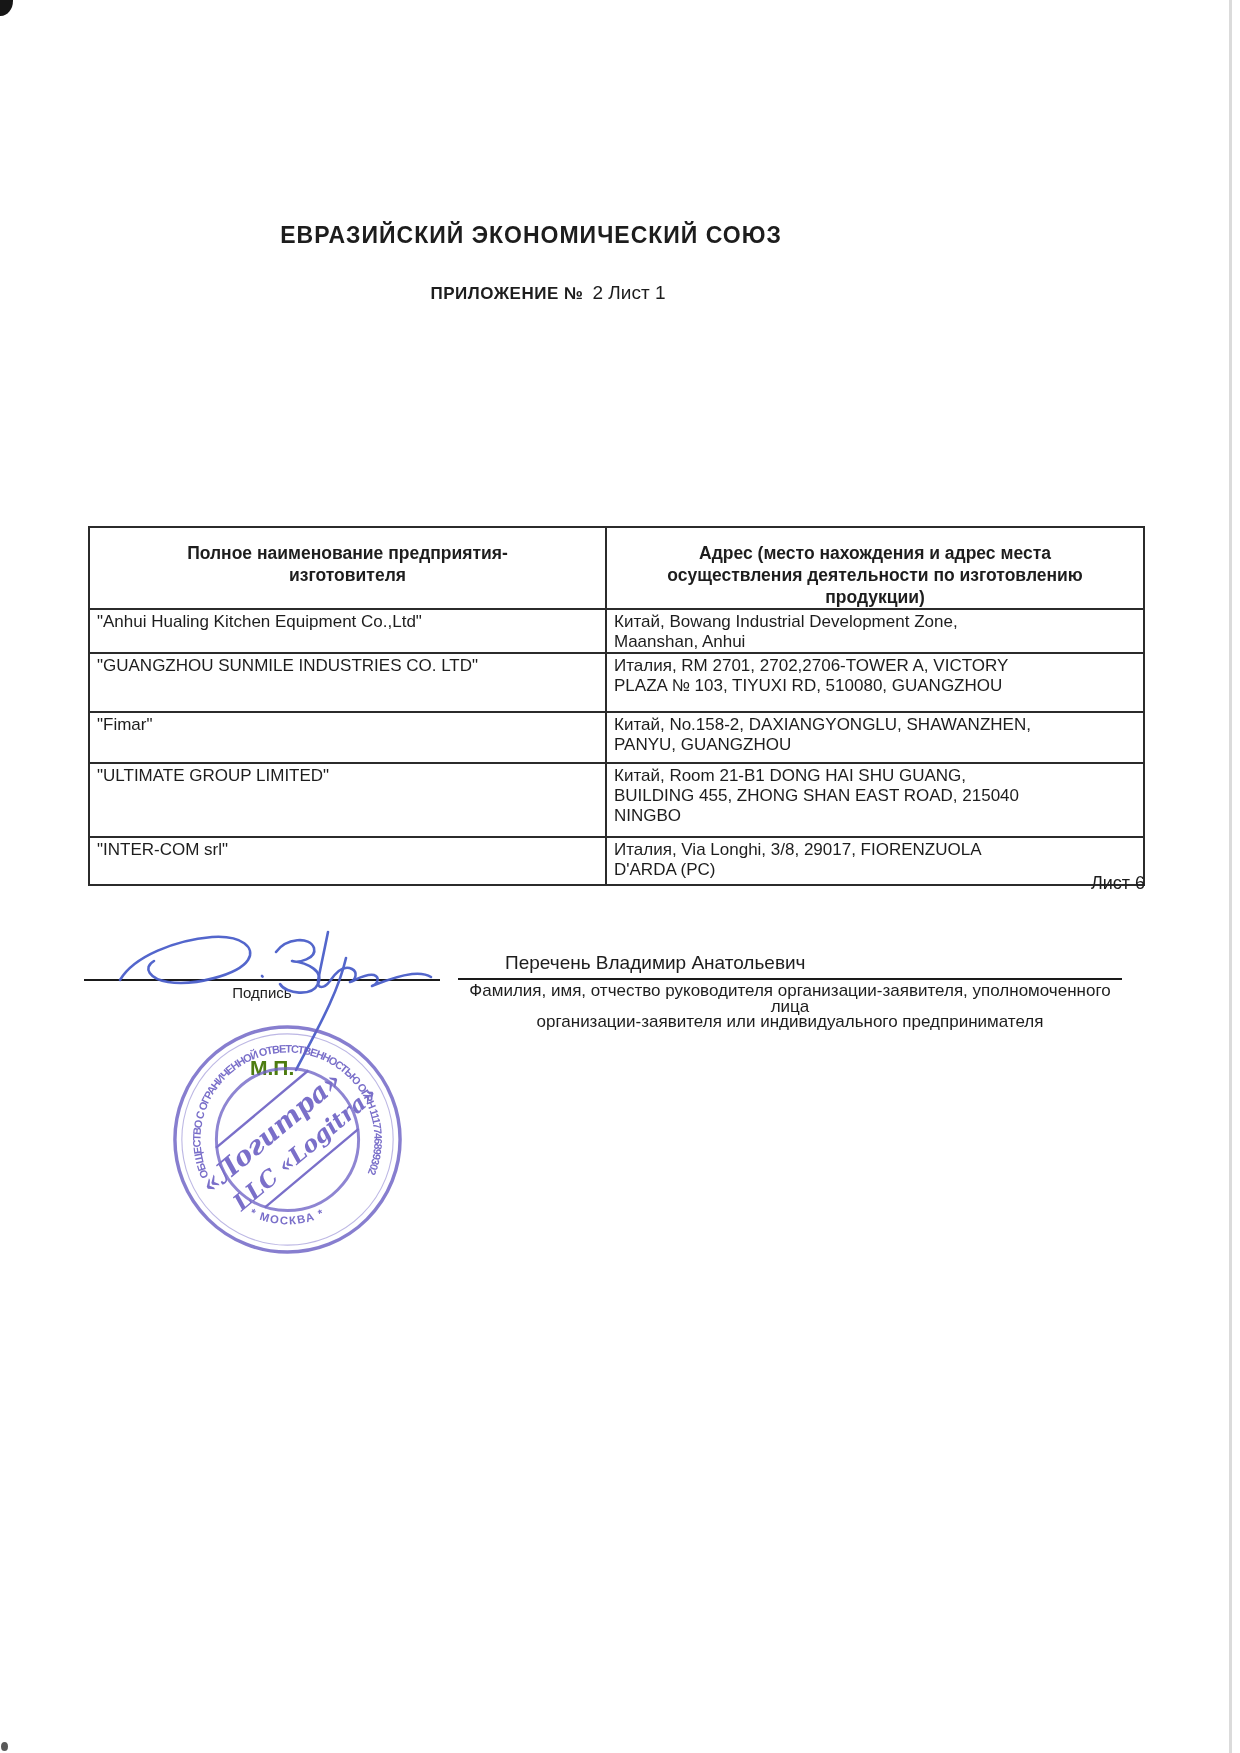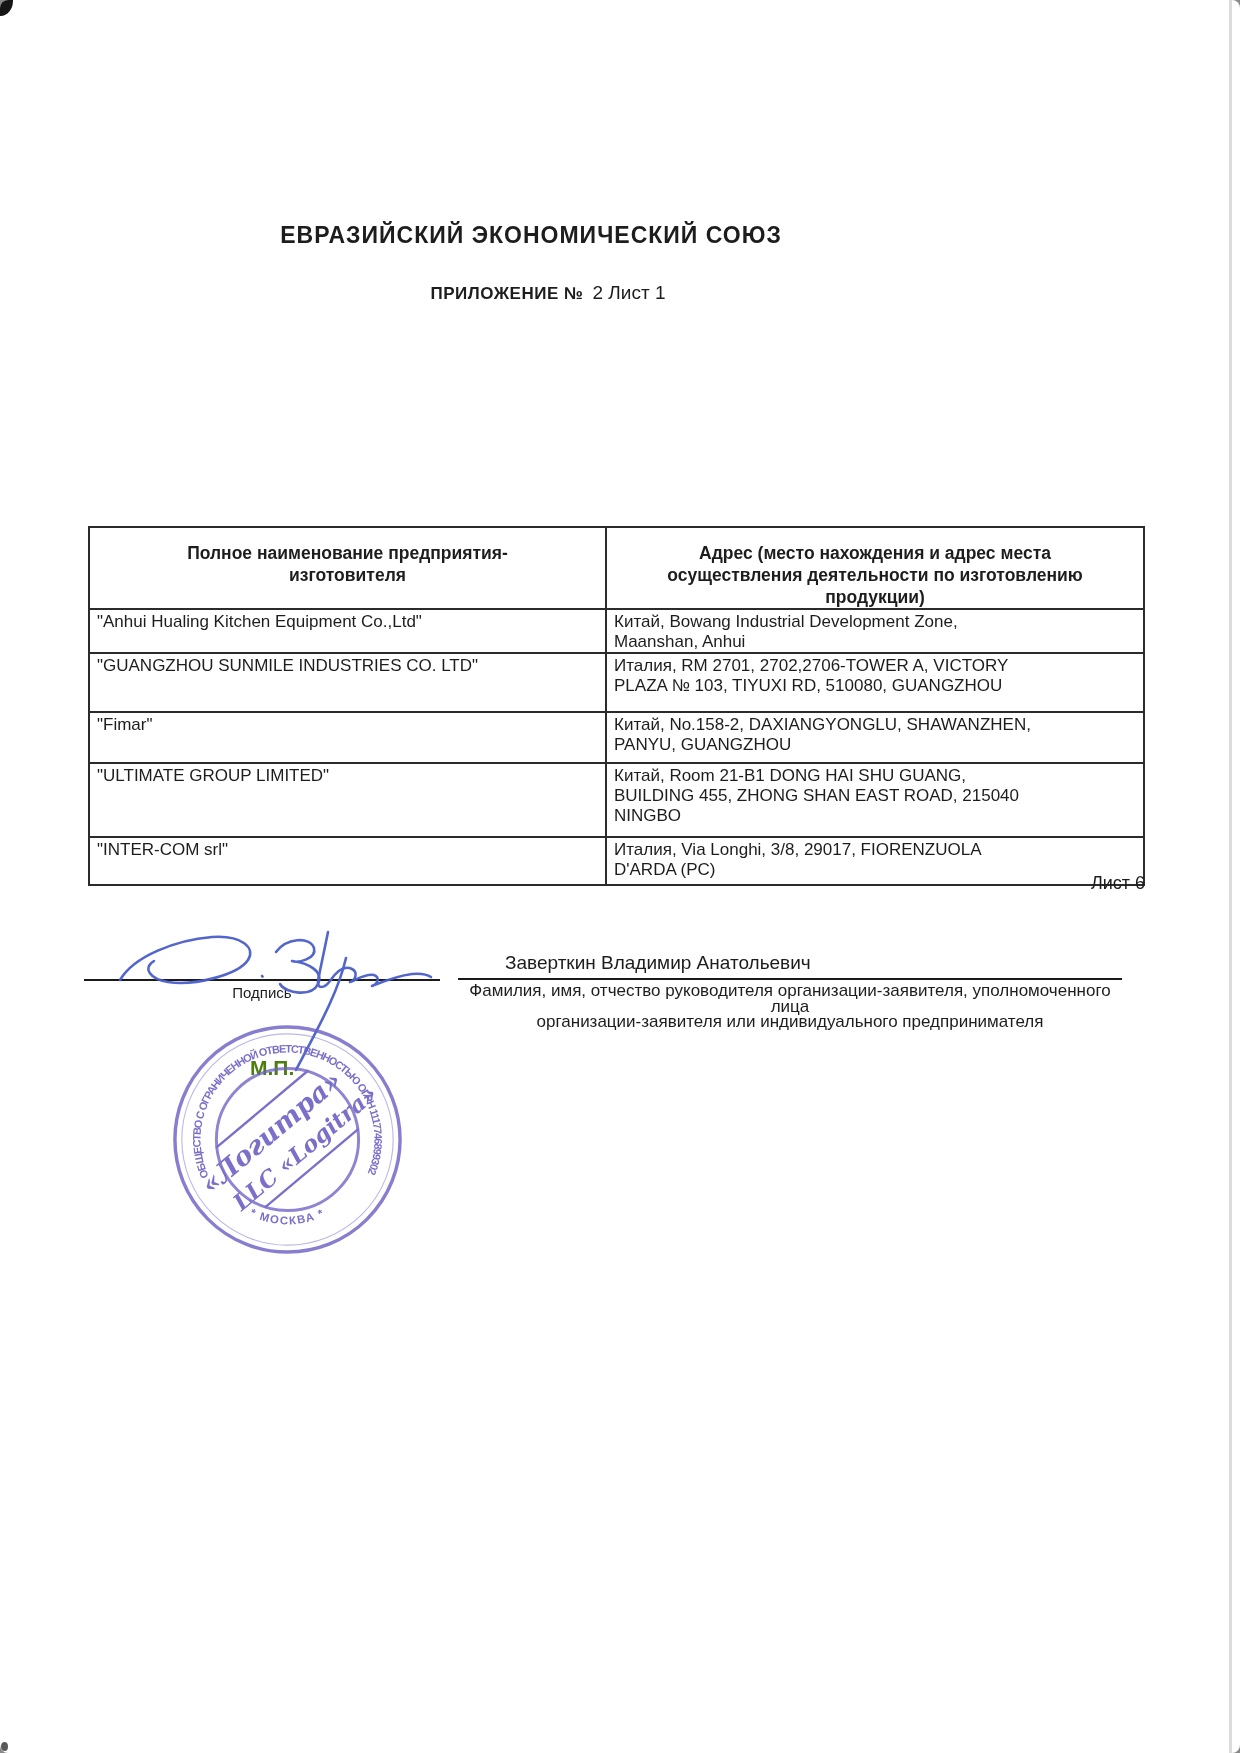--- a/index.html
+++ b/index.html
@@ -1,21 +1,20 @@
 <!DOCTYPE html>
 <html><head>
 <meta charset="utf-8">
 <style>
   * { margin:0; padding:0; box-sizing:border-box; }
   html,body { background:#888; }
   .page {
     position:relative; width:1240px; height:1753px; margin:0 auto;
     background:#ffffff; overflow:hidden; color:#1d1d1d;
     font-family:"Liberation Sans", sans-serif;
-    border-radius:8px;
   }
   .abs { position:absolute; }
   .pre { white-space:pre-line; }
 
   
   .corner-tl { left:0; top:0; width:13px; height:16px; background:#161616; border-bottom-right-radius:95%; }
   .edge-right { left:1229px; top:0; width:3px; height:1753px; background:#bdbdbd; opacity:.55; }
   .speck-bl { left:1px; top:1742px; width:7px; height:9px; background:#3c3c3c; border-radius:50%; opacity:.85; }
 
   
@@ -126,21 +125,21 @@
   <svg class="abs signature-svg" viewBox="0 0 350 170">
     <g fill="none" stroke-width="2.6" stroke-linecap="round" stroke-linejoin="round" opacity="0.95" stroke="#4a5ec9">
       <path d="M30 62 C44 38 86 22 122 19 C152 17 166 30 158 42 C148 57 104 68 78 64 C60 61 52 50 64 43"></path>
       <path d="M172 58 l0.6 0.6"></path>
       <path d="M186 34 C196 20 220 18 224 30 C227 41 208 45 202 43 C218 45 234 53 228 66 C222 79 196 76 190 66"></path>
       <path d="M238 14 C234 34 230 52 228 63 C227 71 234 71 240 63 C246 54 254 47 262 51 C268 54 266 62 260 64 C266 62 276 55 284 57 C290 59 288 66 282 68 C292 64 306 58 322 56 C332 55 338 57 341 59"></path>
       <path d="M256 40 C248 75 228 110 206 152"></path>
     </g>
   </svg>
 
-  <div class="abs signer-name">Заверткин Владимир Анатольевич</div>
+  <div class="abs signer-name">Перечень Владимир Анатольевич</div>
   <div class="abs name-line"></div>
   <div class="abs name-caption pre">Фамилия, имя, отчество руководителя организации-заявителя, уполномоченного лица
 организации-заявителя или индивидуального предпринимателя</div>
 
   <div class="abs mp">М.П.</div>
 
   <svg class="abs stamp-svg" viewBox="0 0 240 240">
     <defs>
       <path id="ringPath" d="M 40.3 157.2 A 88 88 0 1 1 199.7 157.2"></path>
       <path id="bottomPath" d="M 39.2 149.4 A 86 86 0 0 0 200.8 149.4"></path>

